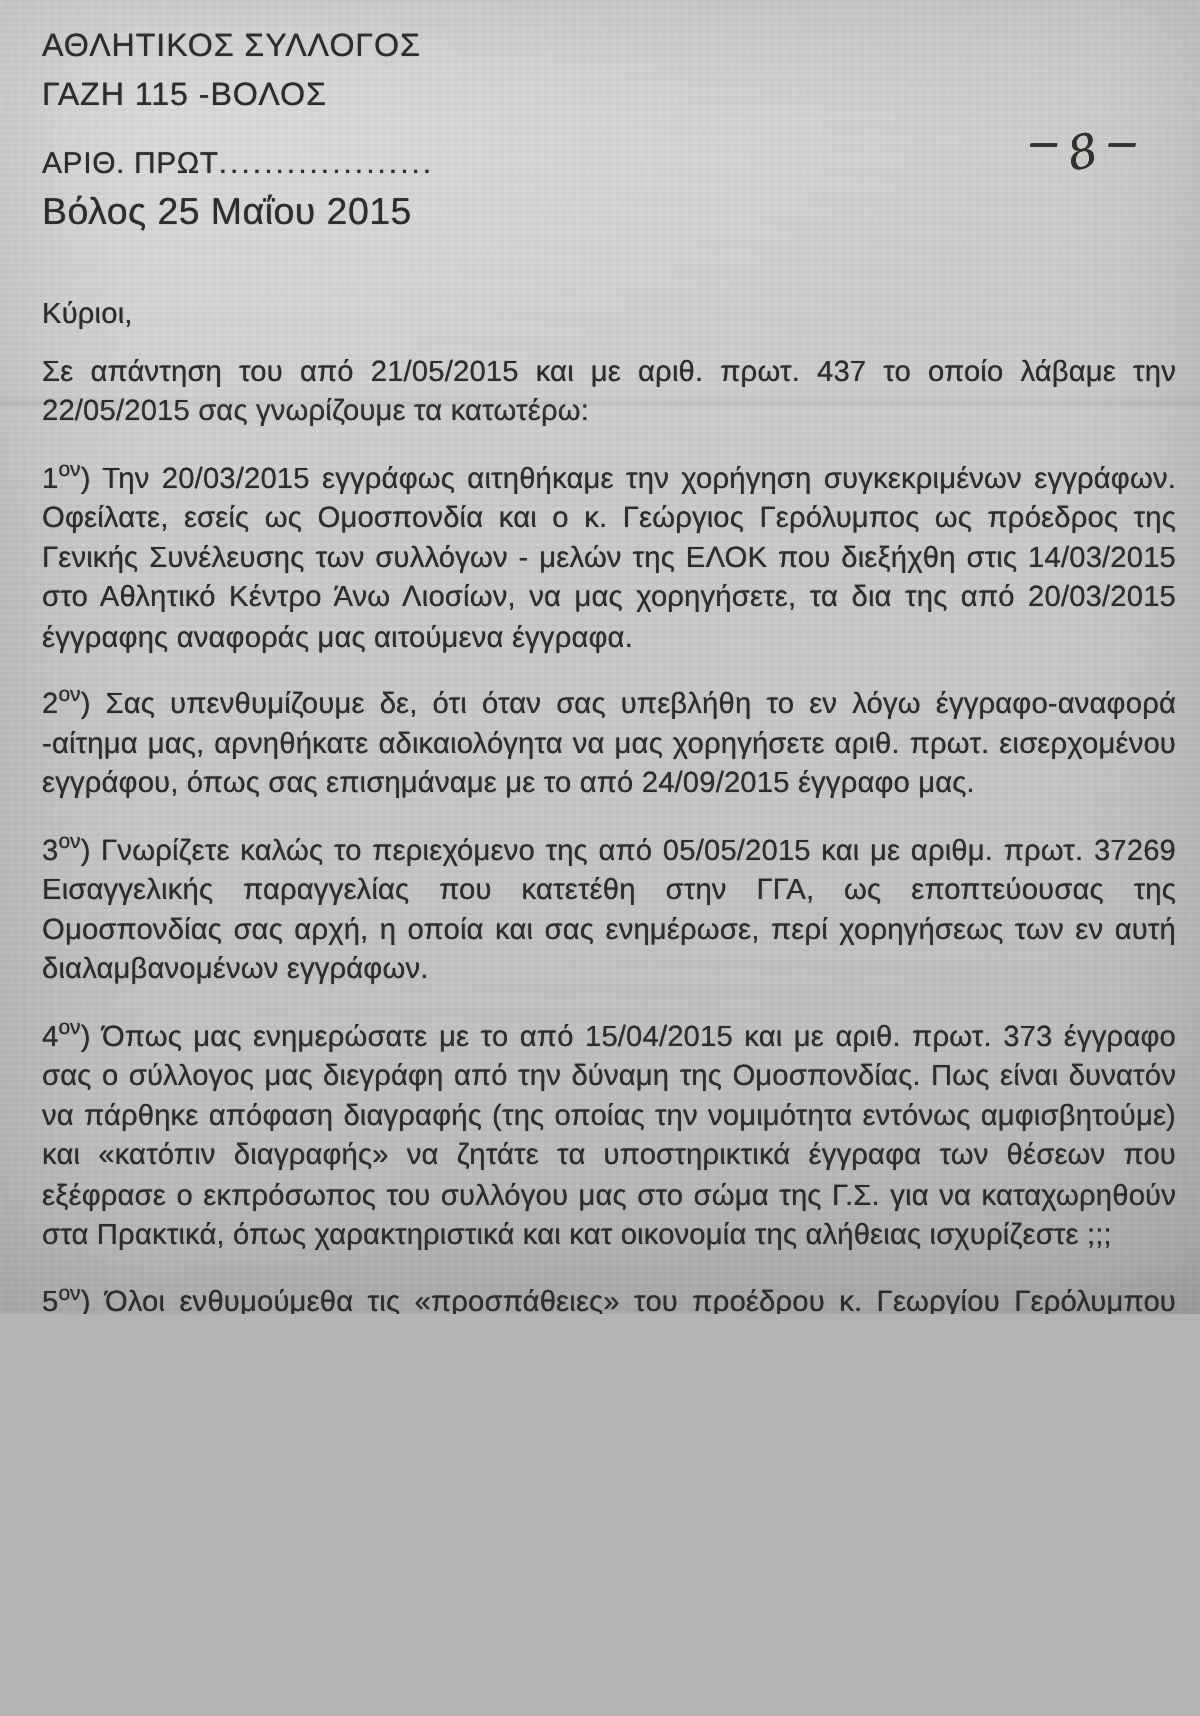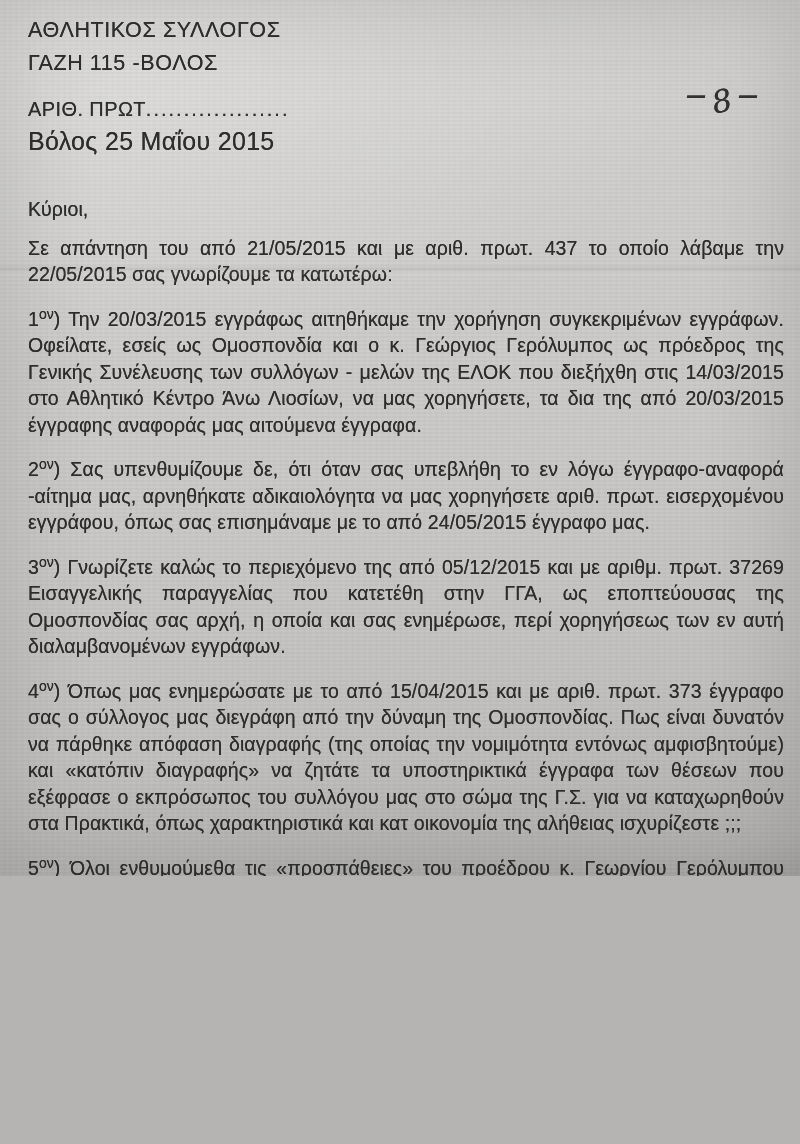--- a/index.html
+++ b/index.html
@@ -85,23 +85,23 @@
       </div>
       <div class="ref-date">Βόλος 25 Μαΐου 2015</div>
     </div>
 
     <div class="body-text salutation">Κύριοι,</div>
 
     <p class="body-text para intro">Σε απάντηση του από 21/05/2015 και με αριθ. πρωτ. 437 το οποίο λάβαμε την 22/05/2015 σας γνωρίζουμε τα κατωτέρω:</p>
 
     <p class="body-text para"><span>1</span><sup class="ord">ον</sup><span>) Την 20/03/2015 εγγράφως αιτηθήκαμε την χορήγηση συγκεκριμένων εγγράφων. Οφείλατε, εσείς ως Ομοσπονδία και ο κ. Γεώργιος Γερόλυμπος ως πρόεδρος της Γενικής Συνέλευσης των συλλόγων - μελών της ΕΛΟΚ που διεξήχθη στις 14/03/2015 στο Αθλητικό Κέντρο Άνω Λιοσίων, να μας χορηγήσετε, τα δια της από 20/03/2015 έγγραφης αναφοράς μας αιτούμενα έγγραφα.</span></p>
 
-    <p class="body-text para"><span>2</span><sup class="ord">ον</sup><span>) Σας υπενθυμίζουμε δε, ότι όταν σας υπεβλήθη το εν λόγω έγγραφο-αναφορά -αίτημα μας, αρνηθήκατε αδικαιολόγητα να μας χορηγήσετε αριθ. πρωτ. εισερχομένου εγγράφου, όπως σας επισημάναμε με το από 24/05/2015 έγγραφο μας.</span></p>
+    <p class="body-text para"><span>2</span><sup class="ord">ον</sup><span>) Σας υπενθυμίζουμε δε, ότι όταν σας υπεβλήθη το εν λόγω έγγραφο-αναφορά -αίτημα μας, αρνηθήκατε αδικαιολόγητα να μας χορηγήσετε αριθ. πρωτ. εισερχομένου εγγράφου, όπως σας επισημάναμε με το από 24/09/2015 έγγραφο μας.</span></p>
 
-    <p class="body-text para"><span>3</span><sup class="ord">ον</sup><span>) Γνωρίζετε καλώς το περιεχόμενο της από 05/12/2015 και με αριθμ. πρωτ. 37269 Εισαγγελικής παραγγελίας που κατετέθη στην ΓΓΑ, ως εποπτεύουσας της Ομοσπονδίας σας αρχή, η οποία και σας ενημέρωσε, περί χορηγήσεως των εν αυτή διαλαμβανομένων εγγράφων.</span></p>
+    <p class="body-text para"><span>3</span><sup class="ord">ον</sup><span>) Γνωρίζετε καλώς το περιεχόμενο της από 05/05/2015 και με αριθμ. πρωτ. 37269 Εισαγγελικής παραγγελίας που κατετέθη στην ΓΓΑ, ως εποπτεύουσας της Ομοσπονδίας σας αρχή, η οποία και σας ενημέρωσε, περί χορηγήσεως των εν αυτή διαλαμβανομένων εγγράφων.</span></p>
 
     <p class="body-text para"><span>4</span><sup class="ord">ον</sup><span>) Όπως μας ενημερώσατε με το από 15/04/2015 και με αριθ. πρωτ. 373 έγγραφο σας ο σύλλογος μας διεγράφη από την δύναμη της Ομοσπονδίας. Πως είναι δυνατόν να πάρθηκε απόφαση διαγραφής (της οποίας την νομιμότητα εντόνως αμφισβητούμε) και «κατόπιν διαγραφής» να ζητάτε τα υποστηρικτικά έγγραφα των θέσεων που εξέφρασε ο εκπρόσωπος του συλλόγου μας στο σώμα της Γ.Σ. για να καταχωρηθούν στα Πρακτικά, όπως χαρακτηριστικά και κατ οικονομία της αλήθειας ισχυρίζεστε ;;;</span></p>
 
     <p class="body-text para"><span>5</span><sup class="ord">ον</sup><span>) Όλοι ενθυμούμεθα τις «προσπάθειες» του προέδρου κ. Γεωργίου Γερόλυμπου όπως και τις δικές σας κατά την διάρκεια της Γενικής Συνέλευσης των συλλόγων - μελών της ΕΛΟΚ που διεξήχθη στις 14/03/2015 στο Αθλητικό Κέντρο Άνω Λιοσίων, όταν παρεμβαίνατε κατά τρόπο απαράδεκτο και παράνομο, διαβεβαιώνοντας τα μέλη της ΓΣ για ψευδείς και ανύπαρκτες «ομόφωνες» αποφάσεις Γενικής Συνέλευσης τις οποίες ο σύλλογος μας δήθεν παραβίασε.</span></p>
 
     <div class="body-text closing">Κατόπιν των ανωτέρω,</div>
 
   </div>
 
   <div class="fold fold-1"></div>

